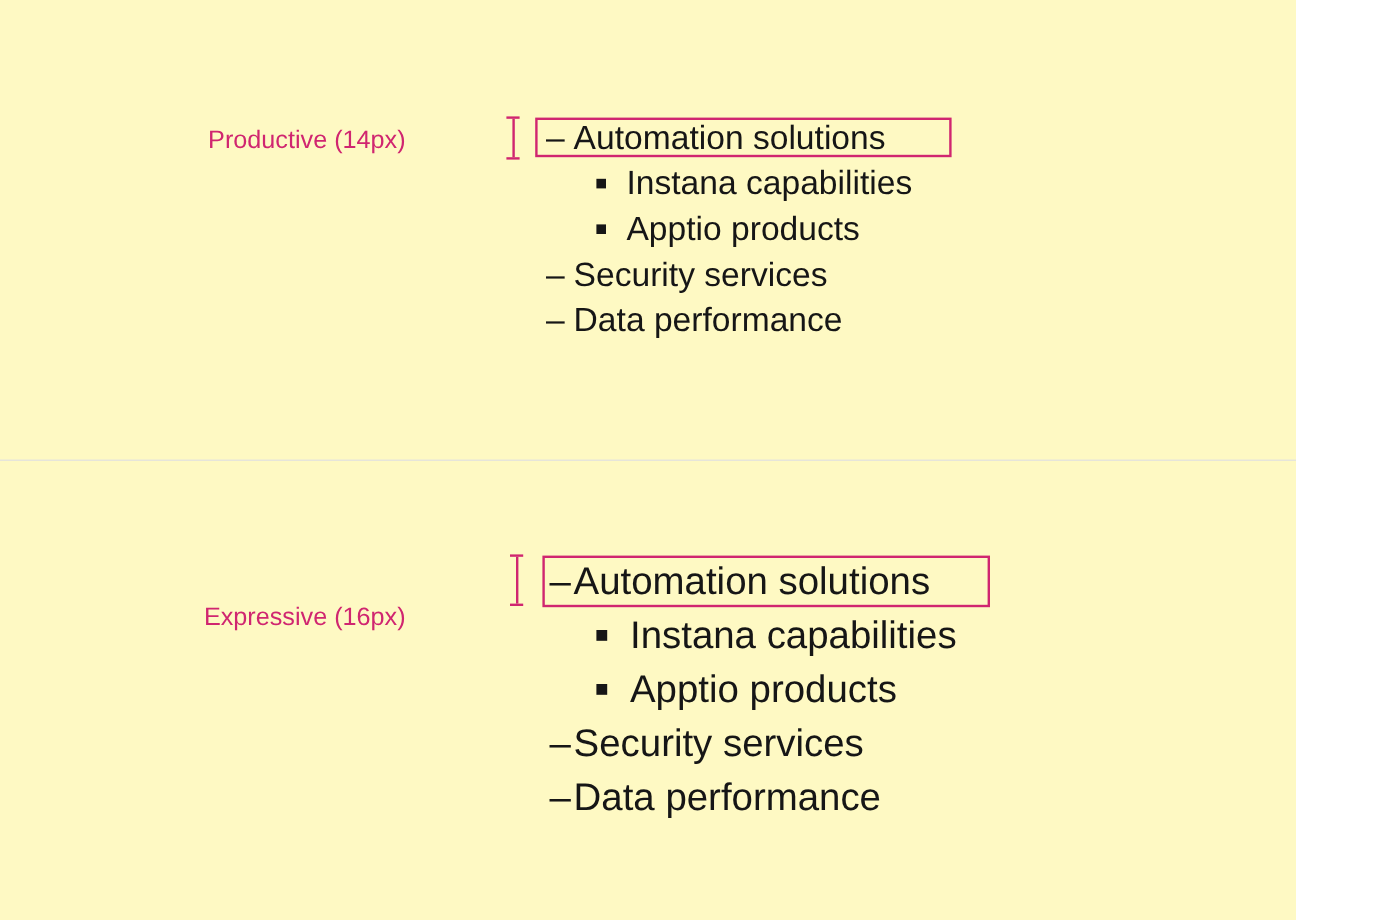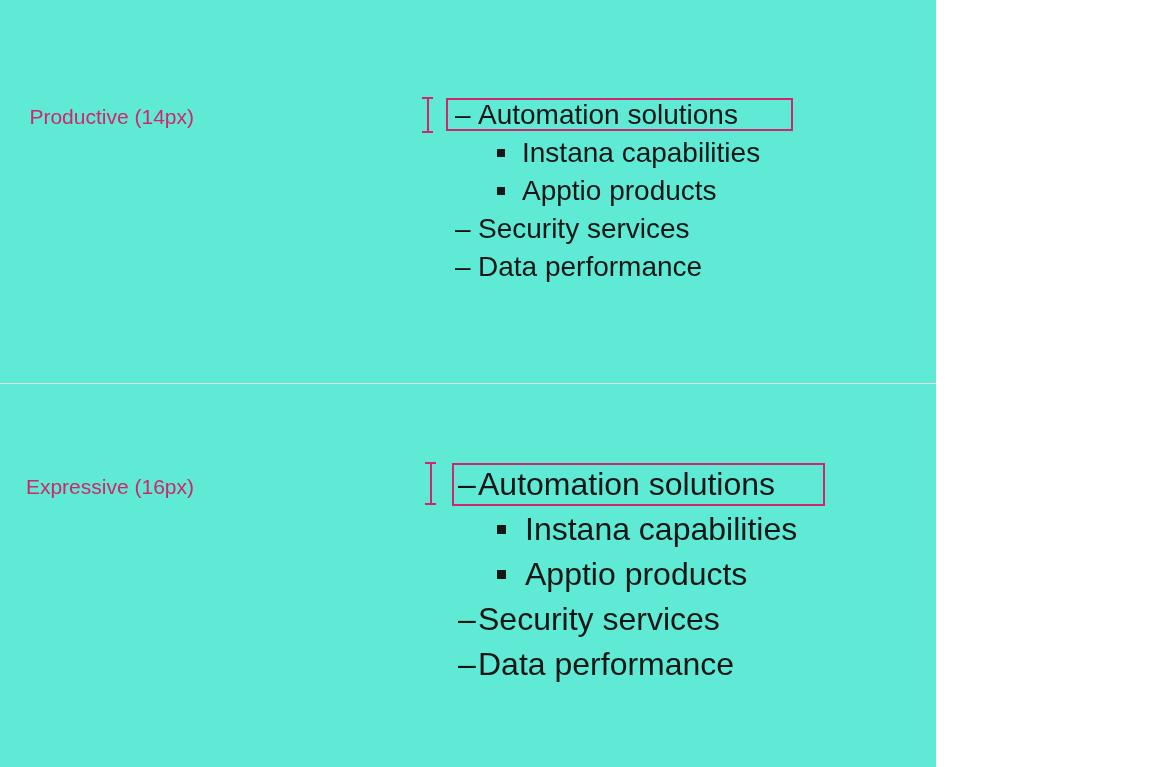--- a/index.html
+++ b/index.html
@@ -1,38 +1,38 @@
 <!DOCTYPE html>
 <html><head>
 <meta charset="utf-8">
 <style>
   html, body { margin: 0; padding: 0; background: #ffffff; }
   .canvas {
     position: relative;
-    width: 936px;
+    width: 1080px;
     height: 767px;
-    background: #5eead4;
+    background: #fef9c3;
     overflow: hidden;
     font-family: "Liberation Sans", sans-serif;
     color: #161616;
   }
 
   
   .annotation {
     position: absolute;
     right: 742px;
     width: 300px;
     text-align: right;
     color: #d02670;
     font-size: 21px;
     line-height: 26px;
     white-space: nowrap;
   }
   .annotation-productive { top: 104px; }
-  .annotation-expressive { top: 474px; }
+  .annotation-expressive { top: 502px; }
 
   
   .ibeam {
     position: absolute;
     box-sizing: border-box;
     border-top: 2px solid #d02670;
     border-bottom: 2px solid #d02670;
     display: flex;
     justify-content: center;
   }

